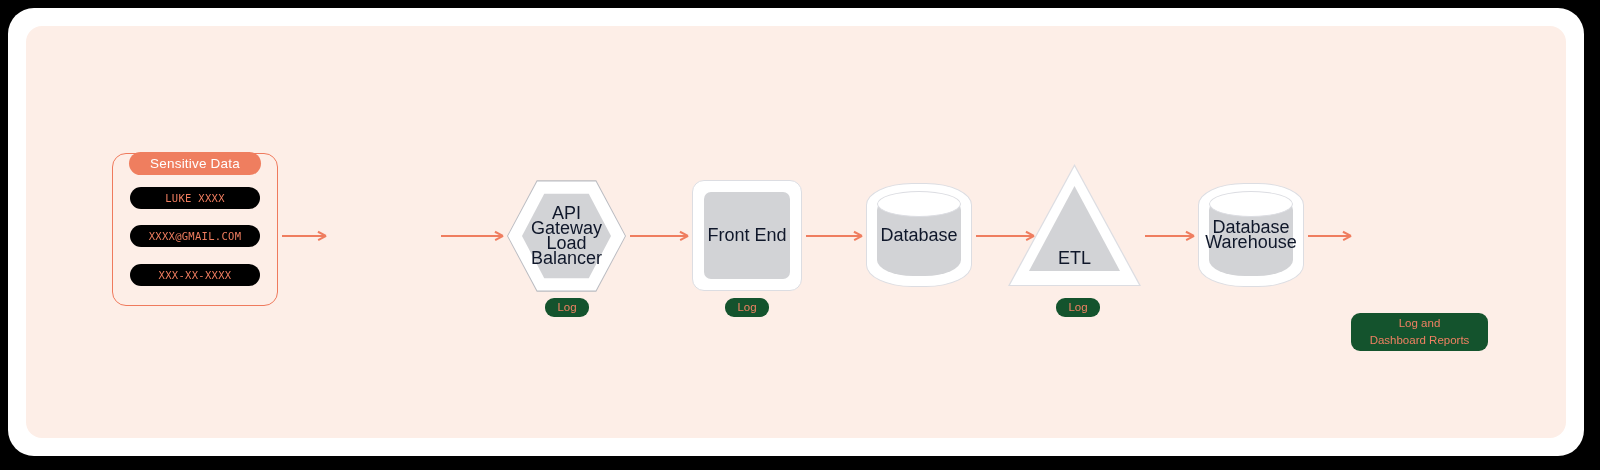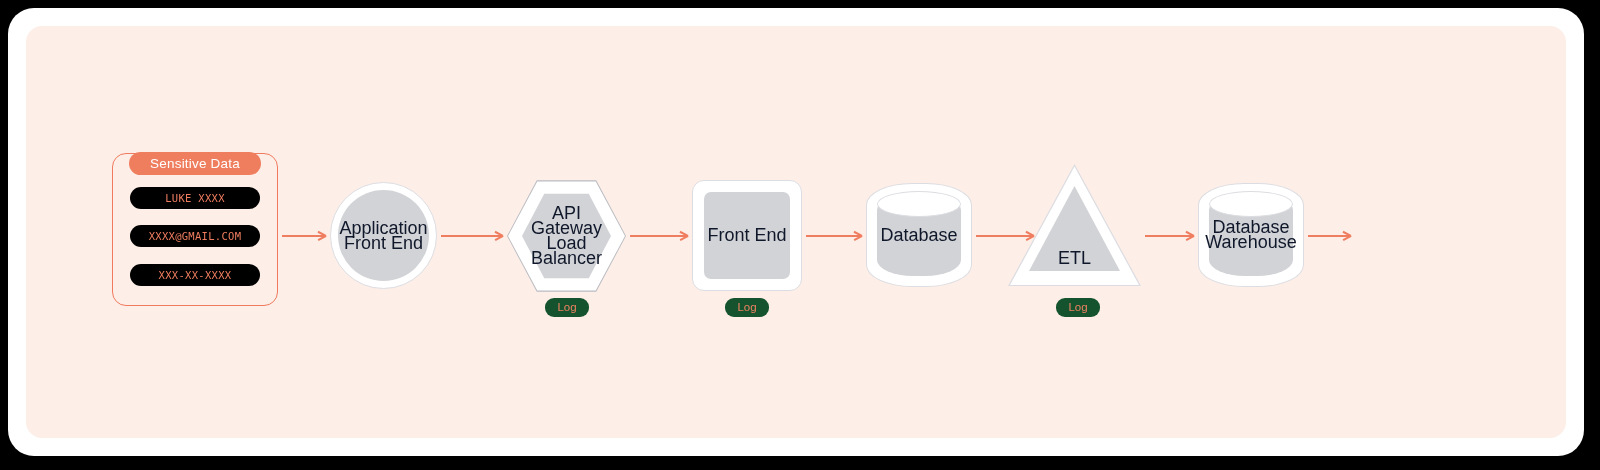--- a/index.html
+++ b/index.html
@@ -362,26 +362,20 @@
       <div class="line"></div>
       <div class="head"></div>
     </div>
 
     <div id="sensitive-group"></div>
     <div id="sensitive-pill">Sensitive Data</div>
     <div class="sens-field" id="sens-field-0">LUKE  XXXX</div>
     <div class="sens-field" id="sens-field-1">XXXX@GMAIL.COM</div>
     <div class="sens-field" id="sens-field-2">XXX-XX-XXXX</div>
 
-    <div class="node" id="node-frontend">
-      <div class="ring-outer"></div>
-      <div class="ring-inner"></div>
-      <div class="node-label">Application
-Front End</div>
-    </div>
 
     <div class="node" id="node-gateway">
       <div class="hex-border"></div>
       <div class="hex-cut"></div>
       <div class="hex-inner"></div>
       <div class="node-label">API
 Gateway
 Load
 Balancer</div>
     </div>
@@ -411,15 +405,17 @@
       <div class="cyl-body"></div>
       <div class="cyl-top"></div>
       <div class="node-label">Database
 Warehouse</div>
     </div>
 
 
     <div class="log-pill" id="log-pill-0">Log</div>
     <div class="log-pill" id="log-pill-1">Log</div>
     <div class="log-pill" id="log-pill-2">Log</div>
+    <div class="log-pill" id="log-pill-3">Log and
+Dashboard Reports</div>
 
   </div>
 </div>
 
 </body></html>

